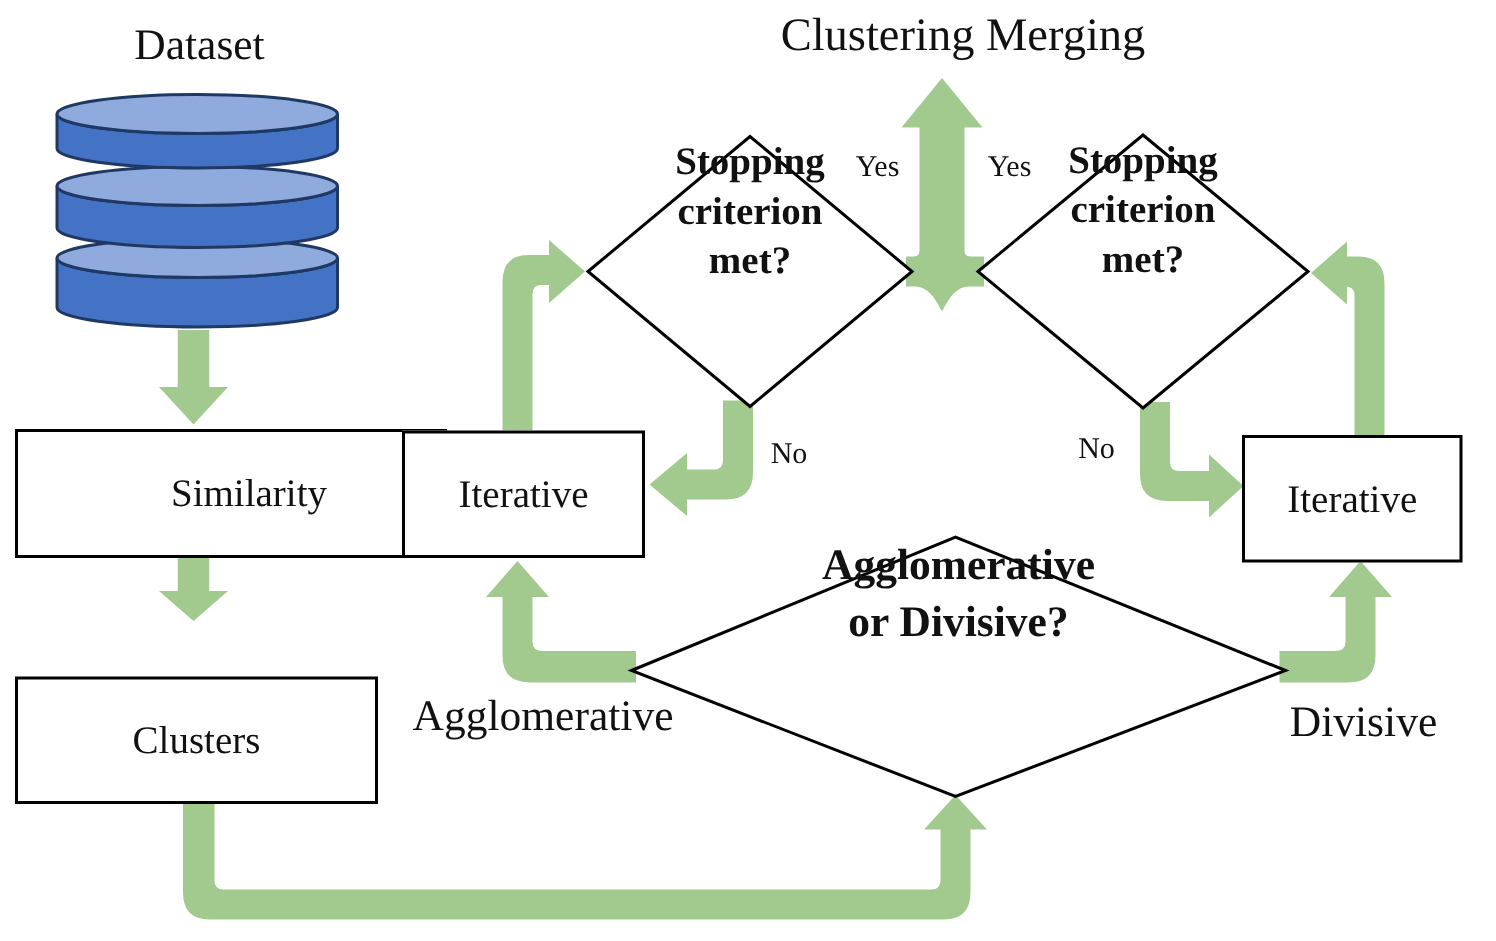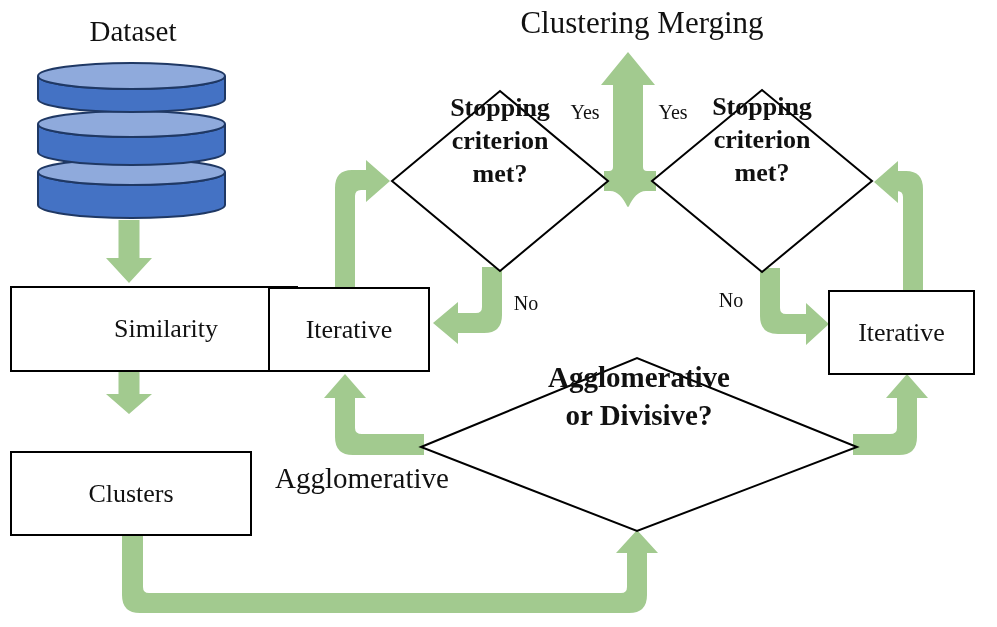--- a/index.html
+++ b/index.html
@@ -93,13 +93,14 @@
     <div>or Divisive?</div>
   </div>
 
   <div class="lbl" style="left:133px;top:31px;font-size:29px;">Dataset</div>
   <div class="lbl" style="left:642px;top:23px;font-size:31px;">Clustering Merging</div>
   <div class="lbl" style="left:585px;top:112px;">Yes</div>
   <div class="lbl" style="left:673px;top:112px;">Yes</div>
   <div class="lbl" style="left:526px;top:303px;">No</div>
   <div class="lbl" style="left:731px;top:300px;">No</div>
   <div class="lbl" style="left:362px;top:478px;font-size:29px;">Agglomerative</div>
+  <div class="lbl" style="left:909px;top:482px;font-size:29px;">Divisive</div>
 </div>
 
 </body></html>

